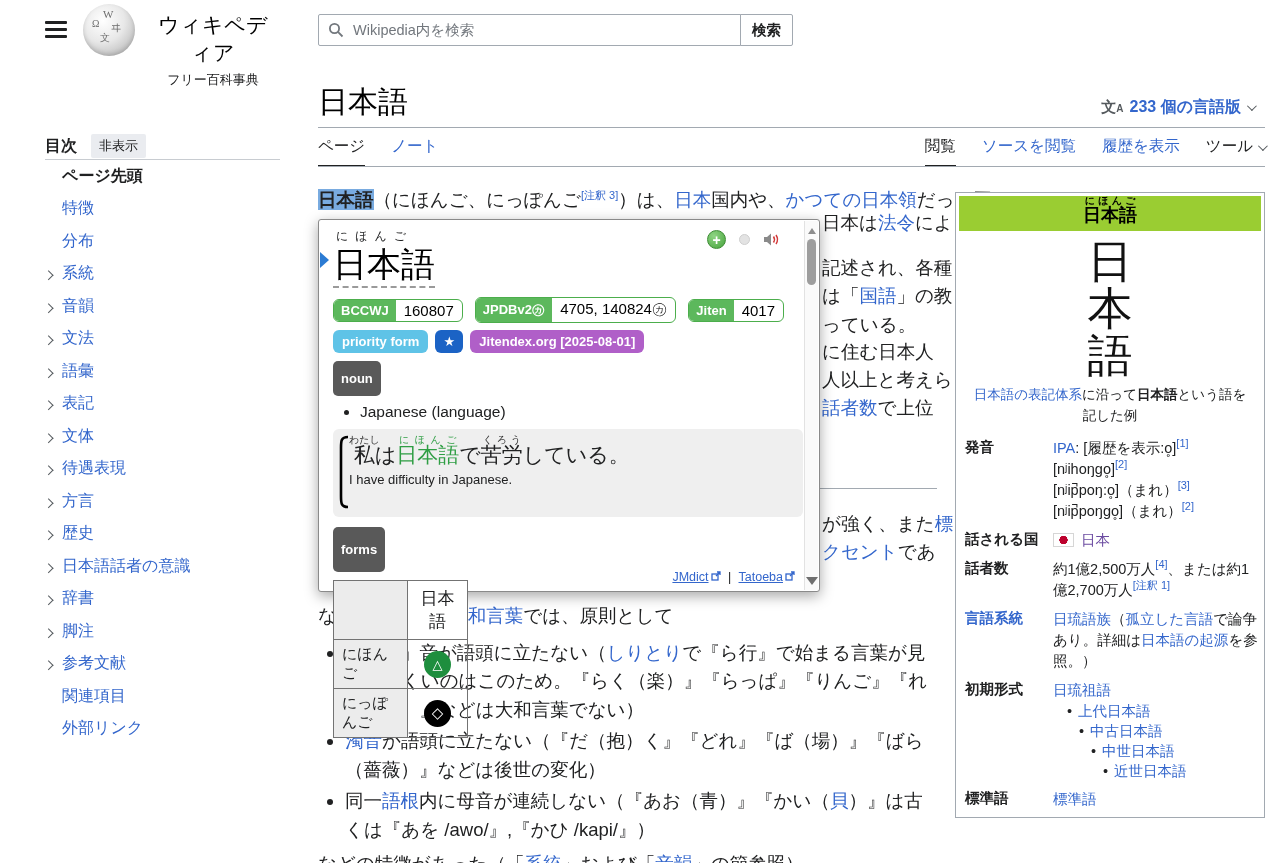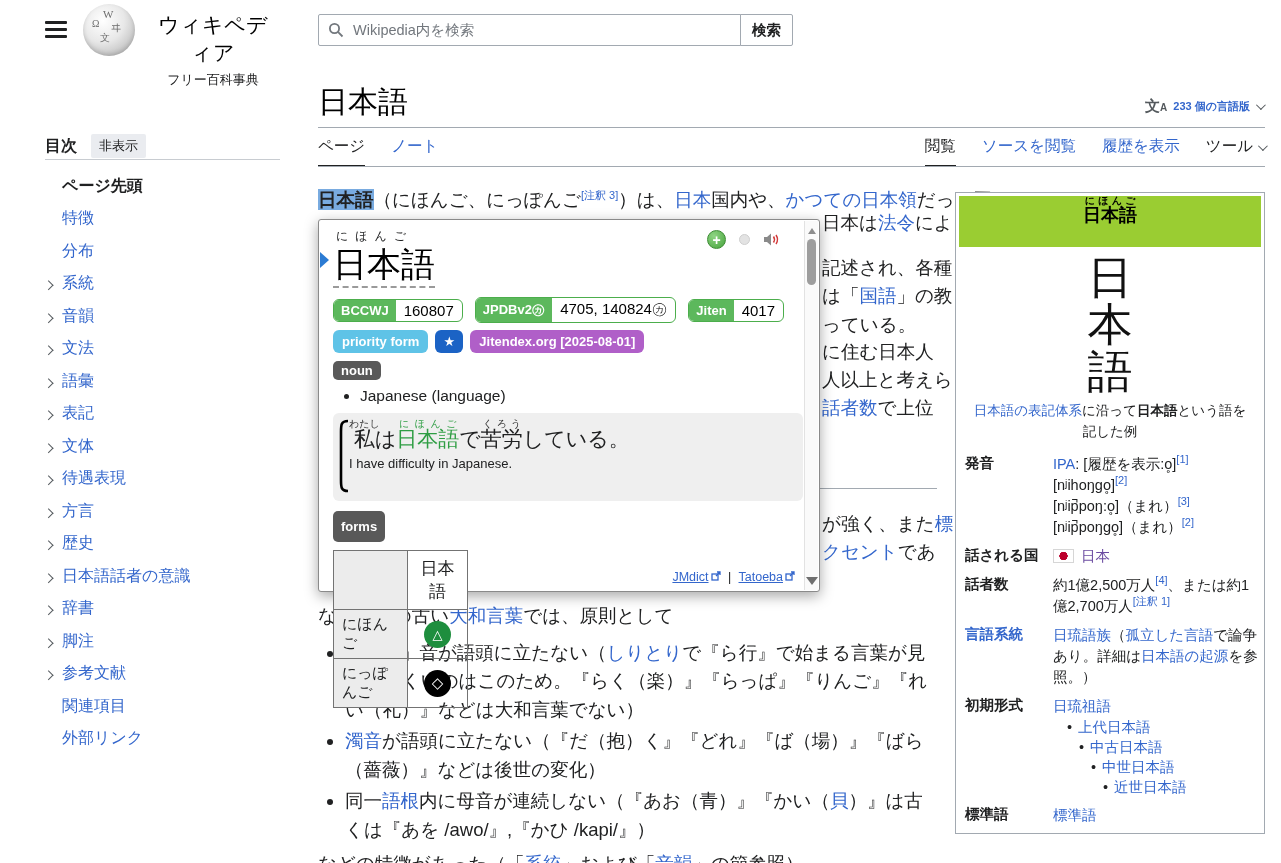--- a/index.html
+++ b/index.html
@@ -34,43 +34,43 @@
   .search input { width:100%; height:32px; border:1px solid #a2a9b1; border-radius:2px 0 0 2px;
                   padding:0 8px 0 34px; font-size:14.5px; color:#202122; outline:none;
                   font-family:inherit; }
   .search input::placeholder { color:#72777d; }
   .search .mag { position:absolute; left:10px; top:8px; }
   .search button { width:53px; height:32px; border:1px solid #a2a9b1; margin-left:-1px; background:#fff;
                    font-weight:bold; font-size:14.5px; color:#202122; border-radius:0 2px 2px 0;
                    cursor:pointer; font-family:inherit; }
 
   
-  .langbtn { position:absolute; right:18px; top:97px; display:flex; align-items:center; gap:6px; cursor:pointer; }
+  .langbtn { position:absolute; right:27px; top:97px; display:flex; align-items:center; gap:6px; cursor:pointer; }
   .langbtn .za { color:#54595d; font-size:15px; font-weight:bold; }
   .langbtn .za small { font-size:10px; font-weight:bold; }
-  .langbtn .lbl { color:#3366cc; font-weight:bold; font-size:11px; }
+  .langbtn .lbl { color:#3366cc; font-weight:bold; font-size:16px; }
   h1.pagetitle { position:absolute; left:318px; top:82px; font-size:30px; font-weight:500; color:#000; }
   .rule { position:absolute; left:318px; right:16px; height:1px; background:#a2a9b1; }
   .rule.r1 { top:127px; } .rule.r2 { top:166px; }
   .tabsrow { position:absolute; left:318px; right:16px; top:136px; height:30px; display:flex;
              justify-content:space-between; font-size:15.5px; }
   .tabsrow .grp { display:flex; gap:26px; }
   .tab { padding-bottom:9px; cursor:pointer; color:#3366cc; position:relative; white-space:nowrap; }
   .tab.on { color:#202122; }
   .tab.on::after { content:""; position:absolute; left:0; right:0; bottom:-1px; height:2.5px; background:#202122; }
   .tab .chev { margin-left:5px; }
   .chev { display:inline-block; width:7px; height:7px; border-right:1.6px solid #54595d;
           border-bottom:1.6px solid #54595d; transform:rotate(45deg) translateY(-2px); }
 
   
   .toc { position:absolute; left:45px; top:134px; width:235px; font-size:16px; }
   .toc .hd { display:flex; align-items:center; gap:14px; padding-bottom:1px; border-bottom:1px solid #c8ccd1; }
   .toc .hd .t { font-weight:bold; color:#202122; }
   .toc .hd .hide { background:#eaecf0; color:#202122; font-size:13px; padding:3px 8px; border-radius:2px; cursor:pointer; }
-  .toc ul { list-style:none; margin-top:10px; }
+  .toc ul { list-style:none; }
   .toc li { height:32.5px; display:flex; align-items:center; cursor:pointer; }
   .toc li .sc { width:17px; flex:0 0 17px; }
   .toc li .sc .chev { transform:rotate(-45deg); width:6.5px; height:6.5px; }
   .toc li a { color:#3366cc; text-decoration:none; }
   .toc li.top a { color:#202122; font-weight:bold; }
 
   
   .articlewrap { position:absolute; left:318px; top:180px; width:620px; height:683px; font-size:18.5px; line-height:28px; }
   .afrag { position:absolute; white-space:nowrap; }
   .line1 { left:0; top:6px; }
@@ -107,50 +107,50 @@
   .pp-freqrow { margin-top:9px; display:flex; gap:12px; align-items:center; }
   .freq { display:inline-flex; border:1.5px solid #4cae4c; border-radius:6px; overflow:hidden; background:#fff; }
   .freq .fl { background:#5cb85c; color:#fff; font-weight:bold; font-size:13px; padding:3px 7px; }
   .freq .fv { color:#000; font-size:15px; padding:2px 8px; }
   .pp-tagrow { margin-top:7px; display:flex; gap:7px; align-items:center; }
   .tagc { color:#fff; font-weight:bold; font-size:13px; padding:4px 9px; border-radius:6px; }
   .tag-priority { background:#5fc3e7; }
   .tag-star { background:#1b63c5; width:28px; text-align:center; padding:4px 0; cursor:pointer; font-size:13px; }
   .tag-source { background:#b05fc8; }
   .tag-pos { display:inline-block; background:#595959; color:#fff; font-weight:bold; font-size:13px;
-             padding:2px 8px; border-radius:5px; margin-top:8px; }
+             padding:10px 8px; border-radius:5px; margin-top:8px; }
   .pp-def { margin:7px 0 8px 27px; font-size:15.5px; }
   .pp-example { display:flex; background:#efefef; border-radius:6px; padding:6px 14px 8px 4px;
                 width:470px; align-items:stretch; }
   .pp-example svg { flex:0 0 12px; }
   .pp-sentence { font-size:21px; color:#202122; }
   .pp-sentence rt { font-size:10px; color:#333; }
   .pp-sentence .g, .pp-sentence .g rt { color:#2f9e44; }
   .pp-trans { font-size:13px; color:#202122; margin-top:3px; }
   .chip { display:inline-block; background:#595959; color:#fff; font-weight:bold; font-size:13px;
-          padding:8px 8px; border-radius:5px; margin-top:10px; }
+          padding:15px 8px; border-radius:5px; margin-top:10px; }
   table.pp-forms { border-collapse:collapse; margin-top:8px; }
   .pp-forms th, .pp-forms td { border:1px solid #737373; }
   .pp-forms .hempty { width:74px; height:40px; background:#ececec; }
   .pp-forms .hword { font-size:17px; font-weight:normal; padding:6px 10px; background:#fff; }
   .pp-forms .rlabel { font-size:15px; font-weight:normal; background:#ececec; padding:5px 8px; text-align:left; }
   .pp-forms td.cell { width:60px; text-align:center; padding:4px 0; }
   .mark { display:inline-flex; width:27px; height:27px; border-radius:50%; color:#fff;
           align-items:center; justify-content:center; font-size:13px; }
   .mark-green { background:#1e8e3e; }
   .mark-black { background:#000; font-size:15px; }
   .pp-links { position:absolute; right:24px; bottom:7px; font-size:12.5px; }
   .pp-links a { color:#3366cc; text-decoration:underline; cursor:pointer; }
   .pp-links .sep { color:#202122; margin:0 4px; }
   .extlnk { display:inline-block; margin-left:2px; }
 
   
   .infobox { position:absolute; left:955px; top:192px; width:310px; background:#fff;
              border:1px solid #a2a9b1; font-size:14.5px; padding:3px; }
-  .ib-header { background:#9acd32; text-align:center; padding:2px 0 20px; }
+  .ib-header { background:#9acd32; text-align:center; padding:2px 0 4px; }
   .ib-header .rb { font-weight:bold; font-size:18px; color:#000; }
   .ib-header rt { font-size:10px; font-weight:bold; }
   .ib-callig { text-align:center; font-family:"DejaVu Serif","Liberation Serif",serif; font-size:45px;
                line-height:1.04; padding:8px 0 4px; color:#111; }
   .ib-caption { text-align:center; font-size:13.5px; line-height:1.5; padding:2px 10px 8px; }
   table.ib-table { width:100%; border-collapse:collapse; }
   .ib-table th { text-align:left; vertical-align:top; width:92px; padding:4px 4px 4px 6px; font-size:14.5px; color:#202122; }
   .ib-table th.lk { color:#3366cc; }
   .ib-table td { padding:4px 2px; line-height:21px; }
   .flag { display:inline-block; width:21px; height:14px; border:1px solid #d6d6d6; vertical-align:-2px;

